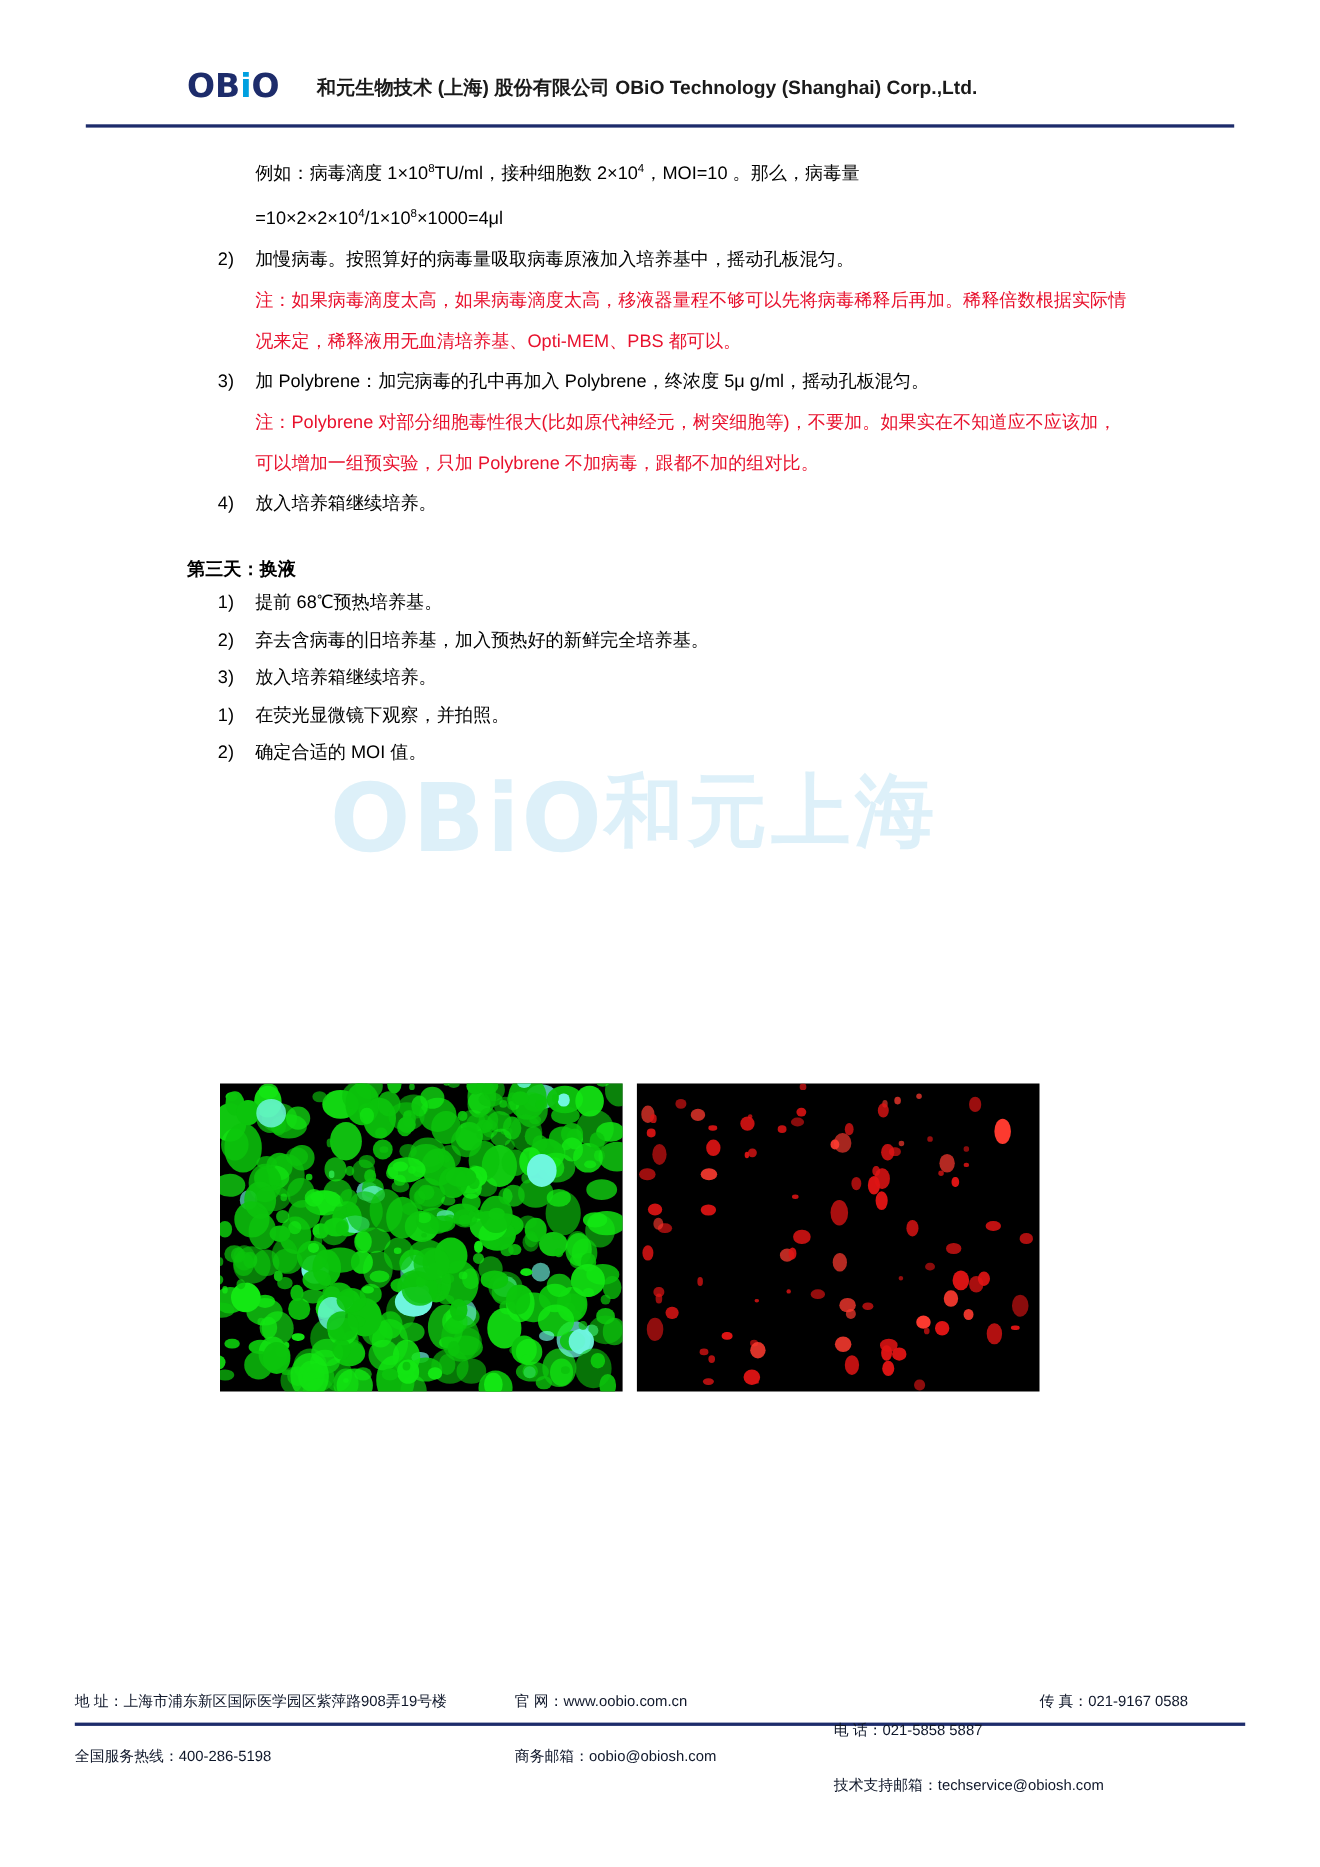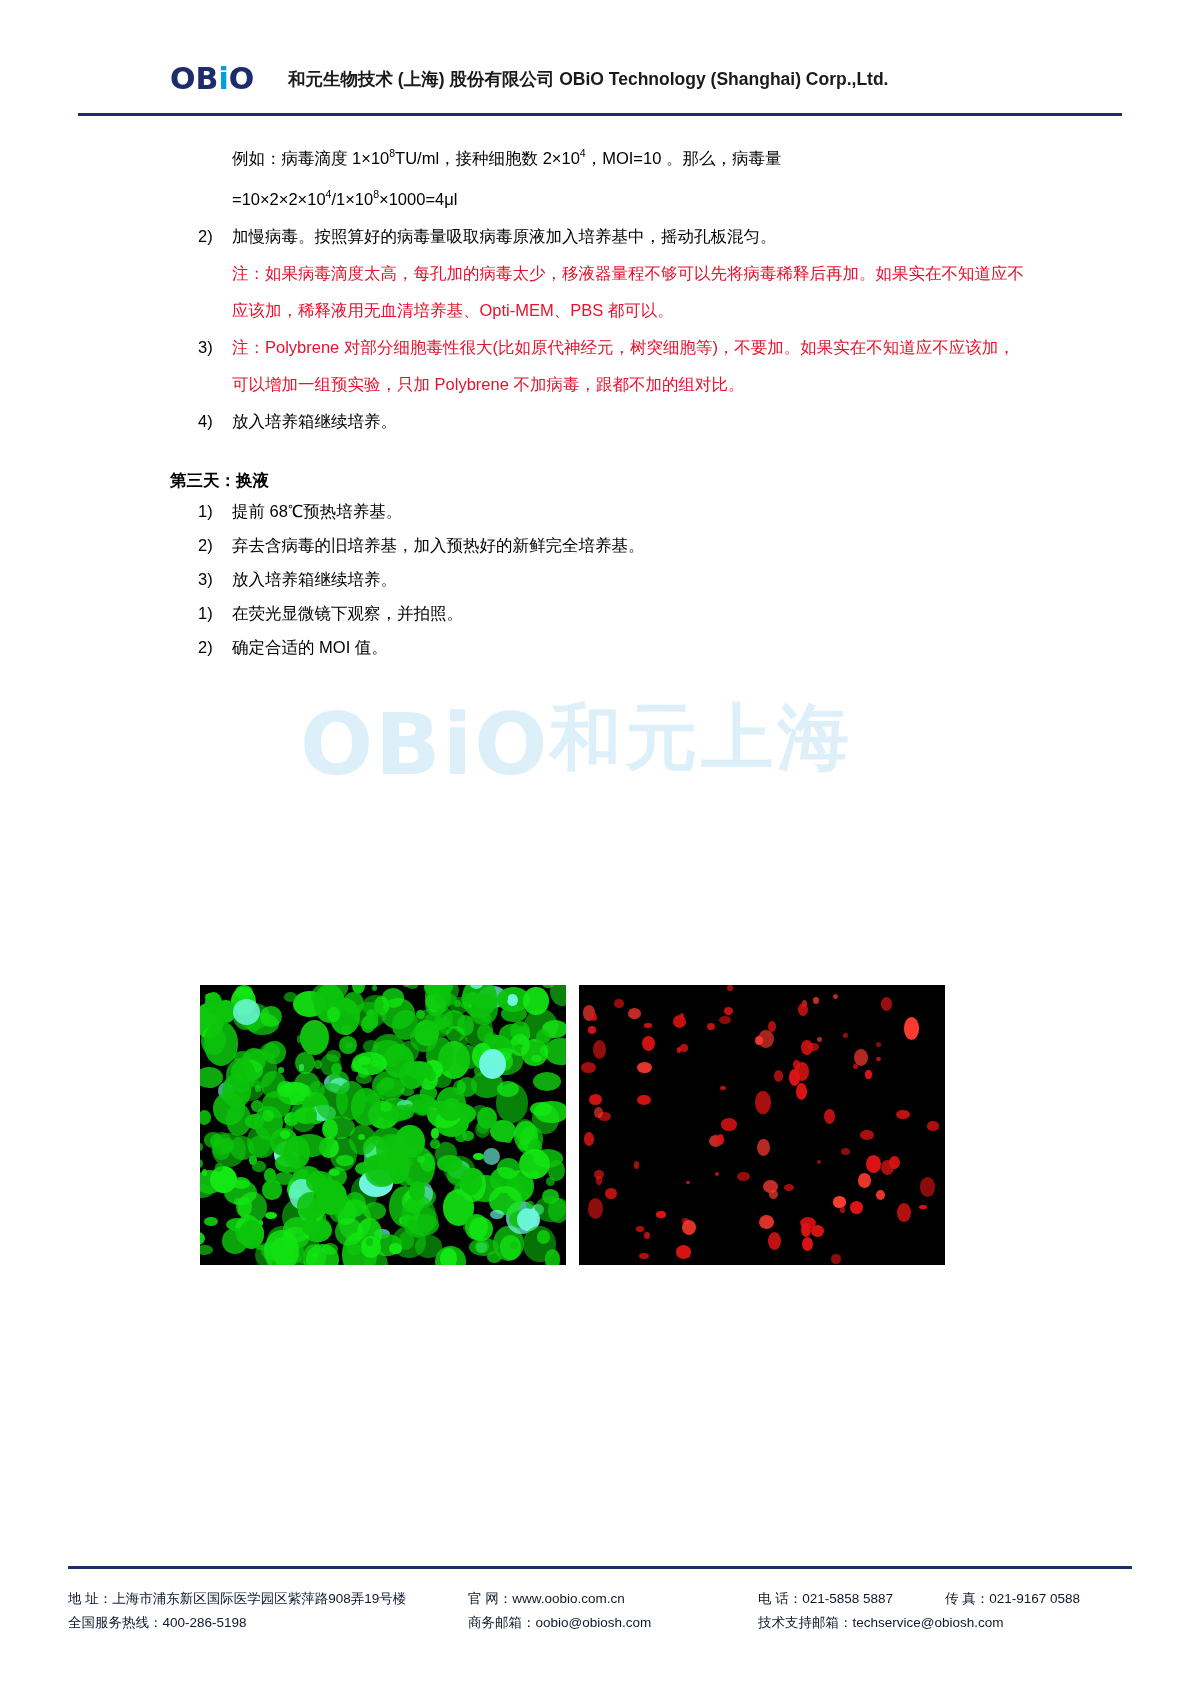--- a/index.html
+++ b/index.html
@@ -169,21 +169,21 @@
     font-size: 13.5px;
     line-height: 24px;
     color: #0f172a;
   }
   .footer-row {
     display: flex;
     width: 100%;
   }
   .fcol1 { width: 400px; }
   .fcol2 { width: 290px; }
-  .fcol3 { flex: 1; text-align: left; }
+  .fcol3 { flex: 1; text-align: left; margin-top: 26px; }
   .fcol3b { flex: 1; text-align: left; }
 </style>
 </head>
 <body>
 
 <div class="page">
 
   <div class="header">
     <div class="logo">OB<span class="dot-i">i</span>O</div>
     <div class="header-title">和元生物技术 (上海) 股份有限公司   OBiO Technology (Shanghai) Corp.,Ltd.</div>
@@ -201,24 +201,25 @@
       <div class="l2">
         <span>=10×2×2×10</span><sup>4</sup><span>/1×10</span><sup>8</sup><span>×1000=4μl</span>
       </div>
     </div>
 
     <div class="item">
       <span class="num">2)</span>
       <span>加慢病毒。按照算好的病毒量吸取病毒原液加入培养基中，摇动孔板混匀。</span>
     </div>
 
-    <div class="note">注：如果病毒滴度太高，每孔加的病毒太少，移液器量程不够可以先将病毒稀释后再加。如果实在不知道应不应该加，稀释液用无血清培养基、Opti-MEM、PBS 都可以。</div>
+    <div class="note">注：如果病毒滴度太高，如果病毒滴度太高，移液器量程不够可以先将病毒稀释后再加。稀释倍数根据实际情况来定，稀释液用无血清培养基、Opti-MEM、PBS 都可以。</div>
 
     <div class="item">
       <span class="num">3)</span>
+      <span>加 Polybrene：加完病毒的孔中再加入 Polybrene，终浓度 5μ g/ml，摇动孔板混匀。</span>
     </div>
 
     <div class="note">注：Polybrene 对部分细胞毒性很大(比如原代神经元，树突细胞等)，不要加。如果实在不知道应不应该加，可以增加一组预实验，只加 Polybrene 不加病毒，跟都不加的组对比。</div>
 
     <div class="item">
       <span class="num">4)</span>
       <span>放入培养箱继续培养。</span>
     </div>
 
     <div class="sec-head">第三天：换液</div>

